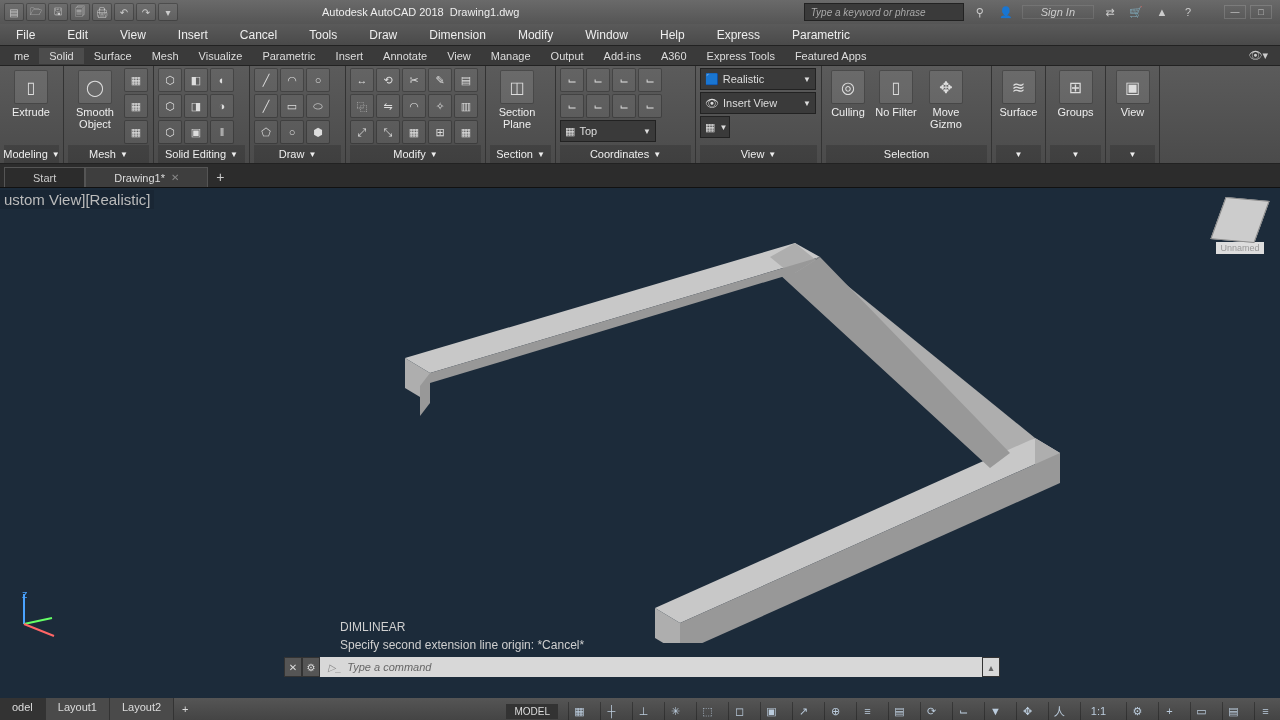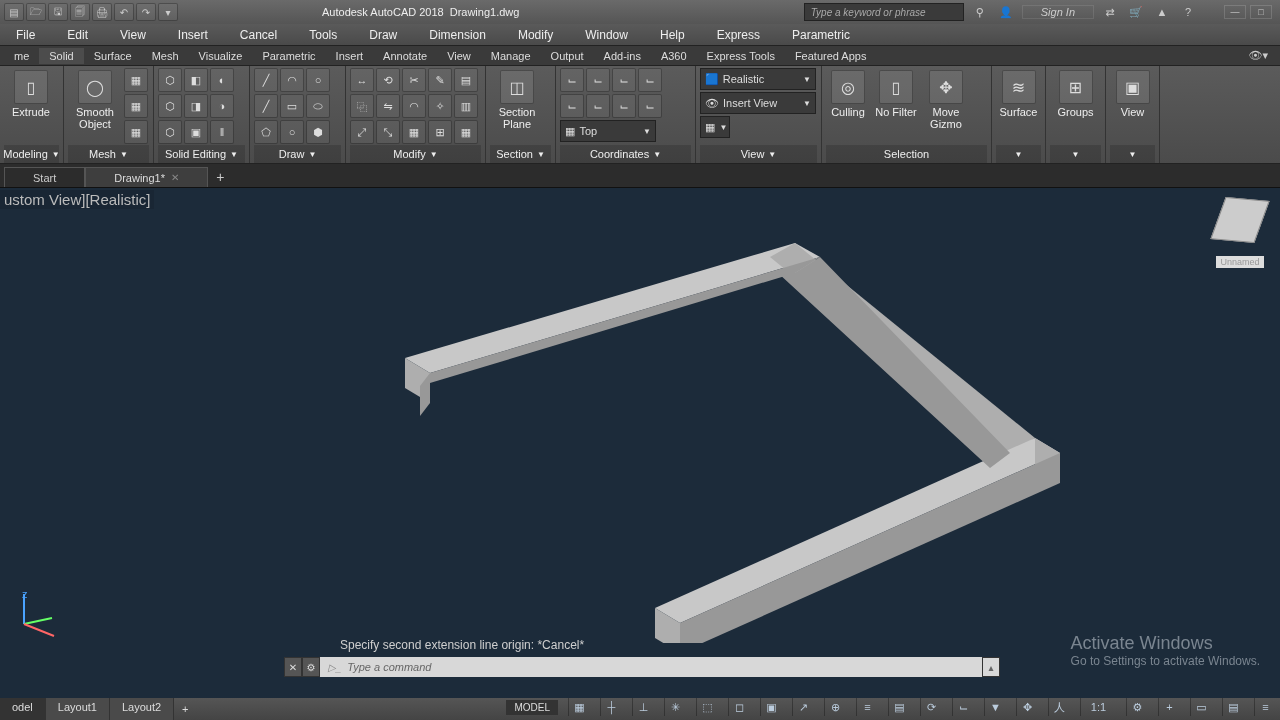--- a/index.html
+++ b/index.html
@@ -50,41 +50,41 @@
 
 
 .canvas { position: absolute; top: 188px; left: 0; right: 0; bottom: 22px; background: #1c2b3a; overflow:hidden;}
 .view-label { position:absolute; top:2px; left:0; color:#bbb; font-size:15px; background:rgba(0,0,0,.1); padding:1px 4px;}
 .ucs { position:absolute; left:8px; bottom:60px; width:50px; height:50px;}
 .ucs .z{position:absolute;left:14px;top:0;color:#4aa3ff;font-size:11px;}
 .ucs svg{position:absolute;left:0;top:0;}
 
 .viewcube { position:absolute; right:10px; top:10px; width:60px; height:90px; display:flex;flex-direction:column;align-items:center;}
 .viewcube .cube{width:44px;height:44px;background:#ccc;border:1px solid #888;transform:rotate(10deg) skew(-10deg,-5deg);display:flex;align-items:center;justify-content:center;font-size:7px;color:#555;}
-.viewcube .lbl{font-size:9px;color:#999;background:#ddd;padding:1px 4px;margin-top:14px;}
+.viewcube .lbl{font-size:9px;color:#999;background:#ddd;padding:1px 4px;}
 
 
 .shape { position:absolute; left:400px; top:55px; }
 .shape polygon { fill:#c8c8c8; }
 .shape .dark{fill:#aeaeae;}
 .shape .darker{fill:#989898;}
 
 
 .cmd-history { position:absolute; bottom:44px; left:340px; color:#cfcfcf; font-size:12px; font-family:Consolas,monospace; line-height:18px;}
 .cmd-input-wrap { position:absolute; bottom:20px; left:284px; right:280px; height:22px; display:flex; align-items:center;}
 .cmd-input-wrap .xbtn{width:18px;height:20px;background:#555;color:#ddd;display:flex;align-items:center;justify-content:center;font-size:10px;border:1px solid #333;}
 .cmd-input{flex:1;height:20px;background:#d8d8d8;color:#666;font-size:11px;font-style:italic;display:flex;align-items:center;padding:0 8px;gap:6px;}
 .cmd-input .arrow{color:#888;font-size:10px;}
 
 .activate { position:absolute; right:20px; bottom:30px; color:#7a8590; text-align:left;}
 .activate .h{font-size:18px;}
 .activate .s{font-size:12px;}
 
 
-.statusbar { position:absolute; bottom:0; left:0; right:0; height:22px; background:linear-gradient(#555,#444); display:flex; align-items:flex-start; color:#ddd; font-size:11px;}
+.statusbar { position:absolute; bottom:0; left:0; right:0; height:22px; background:linear-gradient(#555,#444); display:flex; align-items:flex-end; color:#ddd; font-size:11px;}
 .layout-tabs{display:flex;height:100%;}
 .layout-tabs .lt{padding:3px 12px;border-right:1px solid #333;background:#4a4a4a;}
 .layout-tabs .lt.active{background:#333;}
 .layout-tabs .plus{width:22px;display:flex;align-items:center;justify-content:center;}
 .status-right{margin-left:auto;display:flex;align-items:center;gap:10px;padding-right:4px;}
 .status-right .mode{background:#333;padding:2px 8px;font-size:10px;}
 .status-right .sb{width:22px;height:18px;display:flex;align-items:center;justify-content:center;font-size:11px;color:#bcd;border-left:1px solid rgba(0,0,0,.3);}
 </style>
 </head>
 <body>
@@ -407,37 +407,34 @@
       </svg>
     <span class="z">z</span>
   </div>
 
   <div class="viewcube">
     <div class="cube"></div>
     <div class="lbl">Unnamed</div>
   </div>
 
   <div class="cmd-history">
+    <div>DIMLINEAR</div>
     <div>Specify second extension line origin: *Cancel*</div>
   </div>
 
   <div class="cmd-input-wrap">
     <div class="xbtn">✕</div>
     <div class="xbtn">⚙</div>
     <div class="cmd-input">
         <span class="arrow">▷_</span>
         <span>Type a command</span>
       </div>
     <div class="xbtn" style="background:#d8d8d8;color:#666">▴</div>
   </div>
 
-  <div class="activate">
-    <div class="h">Activate Windows</div>
-    <div class="s">Go to Settings to activate Windows.</div>
-  </div>
 </div>
 
 <div class="statusbar">
   <div class="layout-tabs">
     <div class="lt active">odel</div>
     <div class="lt">Layout1</div>
     <div class="lt">Layout2</div>
     <div class="plus">+</div>
   </div>
   <div class="status-right">

